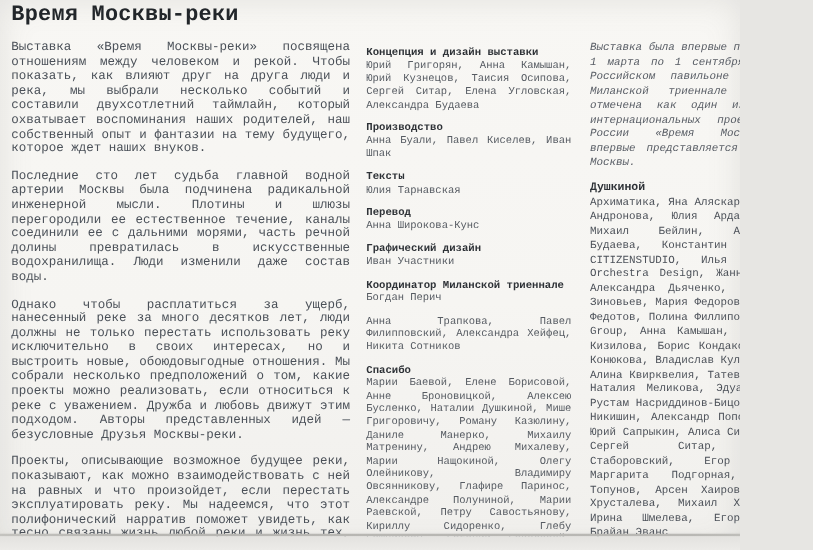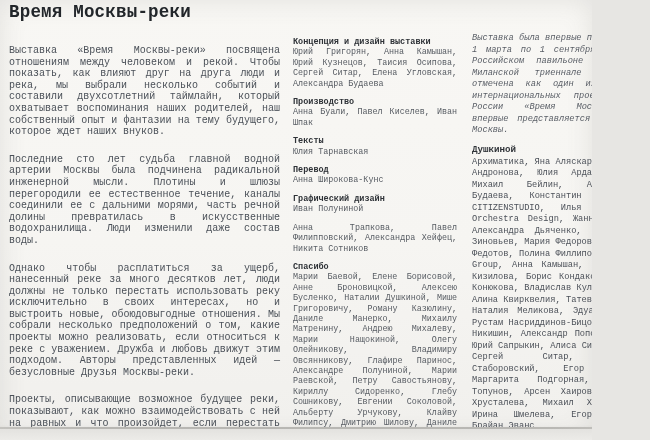--- a/index.html
+++ b/index.html
@@ -13,21 +13,21 @@
   }
   .title {
     position:absolute; left:9px; top:2px; margin:0;
     font-size:17.5px; font-weight:700; letter-spacing:0.2px; color:#22262a;
   }
   .col { position:absolute; text-align:justify; }
   .col-intro {
     left:9px; top:29px; width:271px;
     font-size:10px; line-height:11.6px; color:#4a5058;
   }
-  .col-intro p { margin:16px 0 10px 0; }
+  .col-intro p { margin:4px 0 10px 0; }
   .col-credits {
     left:293px; top:37px; width:164px;
     font-size:8.4px; line-height:10.4px; color:#565b62;
   }
   .col-credits .block { margin:0 0 8px 0; }
   .col-credits h2 { margin:0; font-size:8.5px; line-height:10.4px; font-weight:700; color:#2e3237; }
   .col-credits p  { margin:0; }
   .col-info {
     left:472px; top:33px; width:167px;
     font-size:8.7px; line-height:11.5px; color:#4c5159;
@@ -72,21 +72,25 @@
     <div class="block">
       <h2>Тексты</h2>
       <p>Юлия Тарнавская</p>
     </div>
     <div class="block">
       <h2>Перевод</h2>
       <p>Анна Широкова-Кунс</p>
     </div>
     <div class="block">
       <h2>Графический дизайн</h2>
-      <p>Иван Полуниной</p>
+      <p>Иван Участники</p>
+    </div>
+    <div class="block">
+      <h2>Координатор Миланской триеннале</h2>
+      <p>Богдан Перич</p>
     </div>
     <div class="block">
       <p>Анна Трапкова, Павел Филипповский, Александра Хейфец, Никита Сотников</p>
     </div>
     <div class="block">
       <h2>Спасибо</h2>
       <p>Марии Баевой, Елене Борисовой, Анне Броновицкой, Алексею Бусленко, Наталии Душкиной, Мише Григоровичу, Роману Казюлину, Даниле Манерко, Михаилу Матренину, Андрею Михалеву, Марии Нащокиной, Олегу Олейникову, Владимиру Овсянникову, Глафире Паринос, Александре Полуниной, Марии Раевской, Петру Савостьянову, Кириллу Сидоренко, Глебу Сошникову, Евгении Соколовой, Альберту Урчукову, Клайву Филипсу, Дмитрию Шилову, Даниле Школьному, Алене Шляховой, «Вечерней Москве», Музею архитектуры им. А. В. Щусева, Сообществу канала Москва-Волга, «Союзмультфильму», ASH studio</p>
     </div>
   </div>
 

